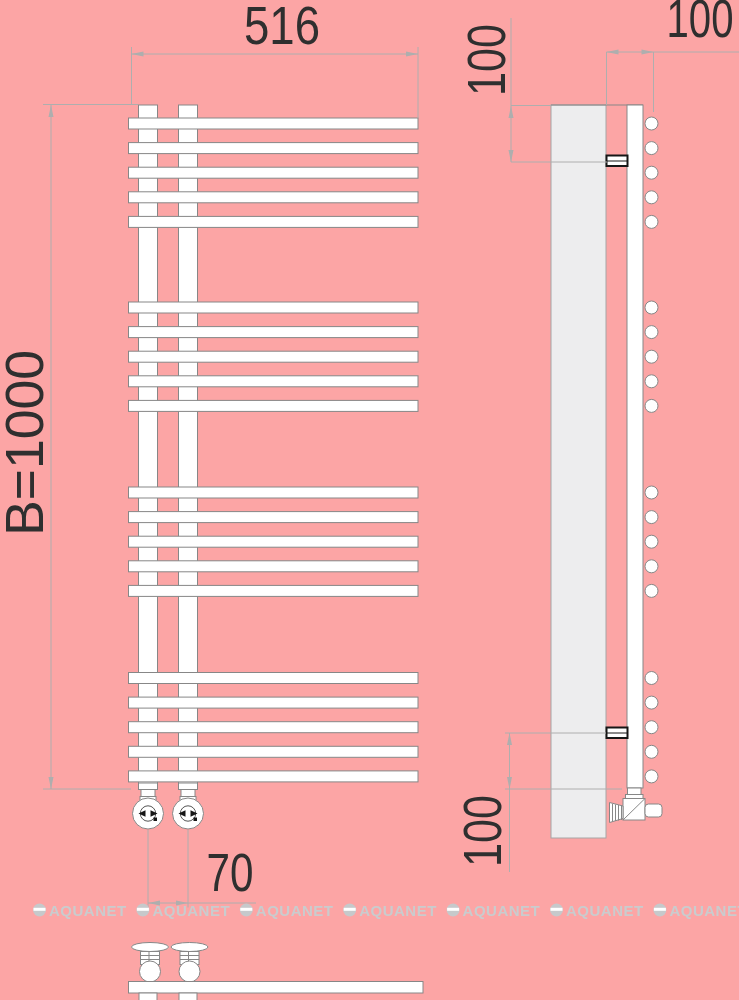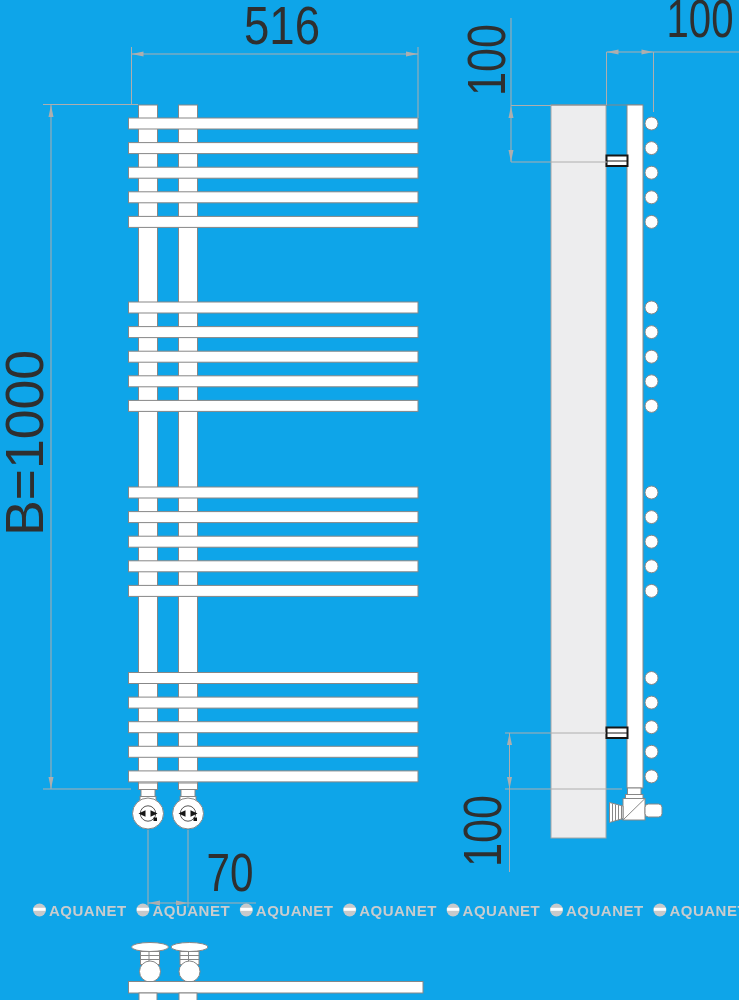--- a/index.html
+++ b/index.html
@@ -1,16 +1,16 @@
 <!DOCTYPE html>
 <html><head>
 <meta charset="utf-8">
 <style>
   html,body{margin:0;padding:0;background:#fff;}
-  #stage{position:relative;width:739px;height:1000px;background:#0ea5e9;overflow:hidden;
+  #stage{position:relative;width:739px;height:1000px;background:#fca5a5;overflow:hidden;
          font-family:"Liberation Sans",sans-serif;}
   svg{position:absolute;left:0;top:0;}
   .dimtext{fill:#2f2f2f;font-family:"Liberation Sans",sans-serif;font-size:54px;}
   .wmtext{fill:#c9ccce;font-family:"Liberation Sans",sans-serif;font-size:15px;font-weight:bold;letter-spacing:.5px;}
 </style>
 </head>
 <body>
 
 <div id="stage">
 <svg width="739" height="1000" viewBox="0 0 739 1000">

